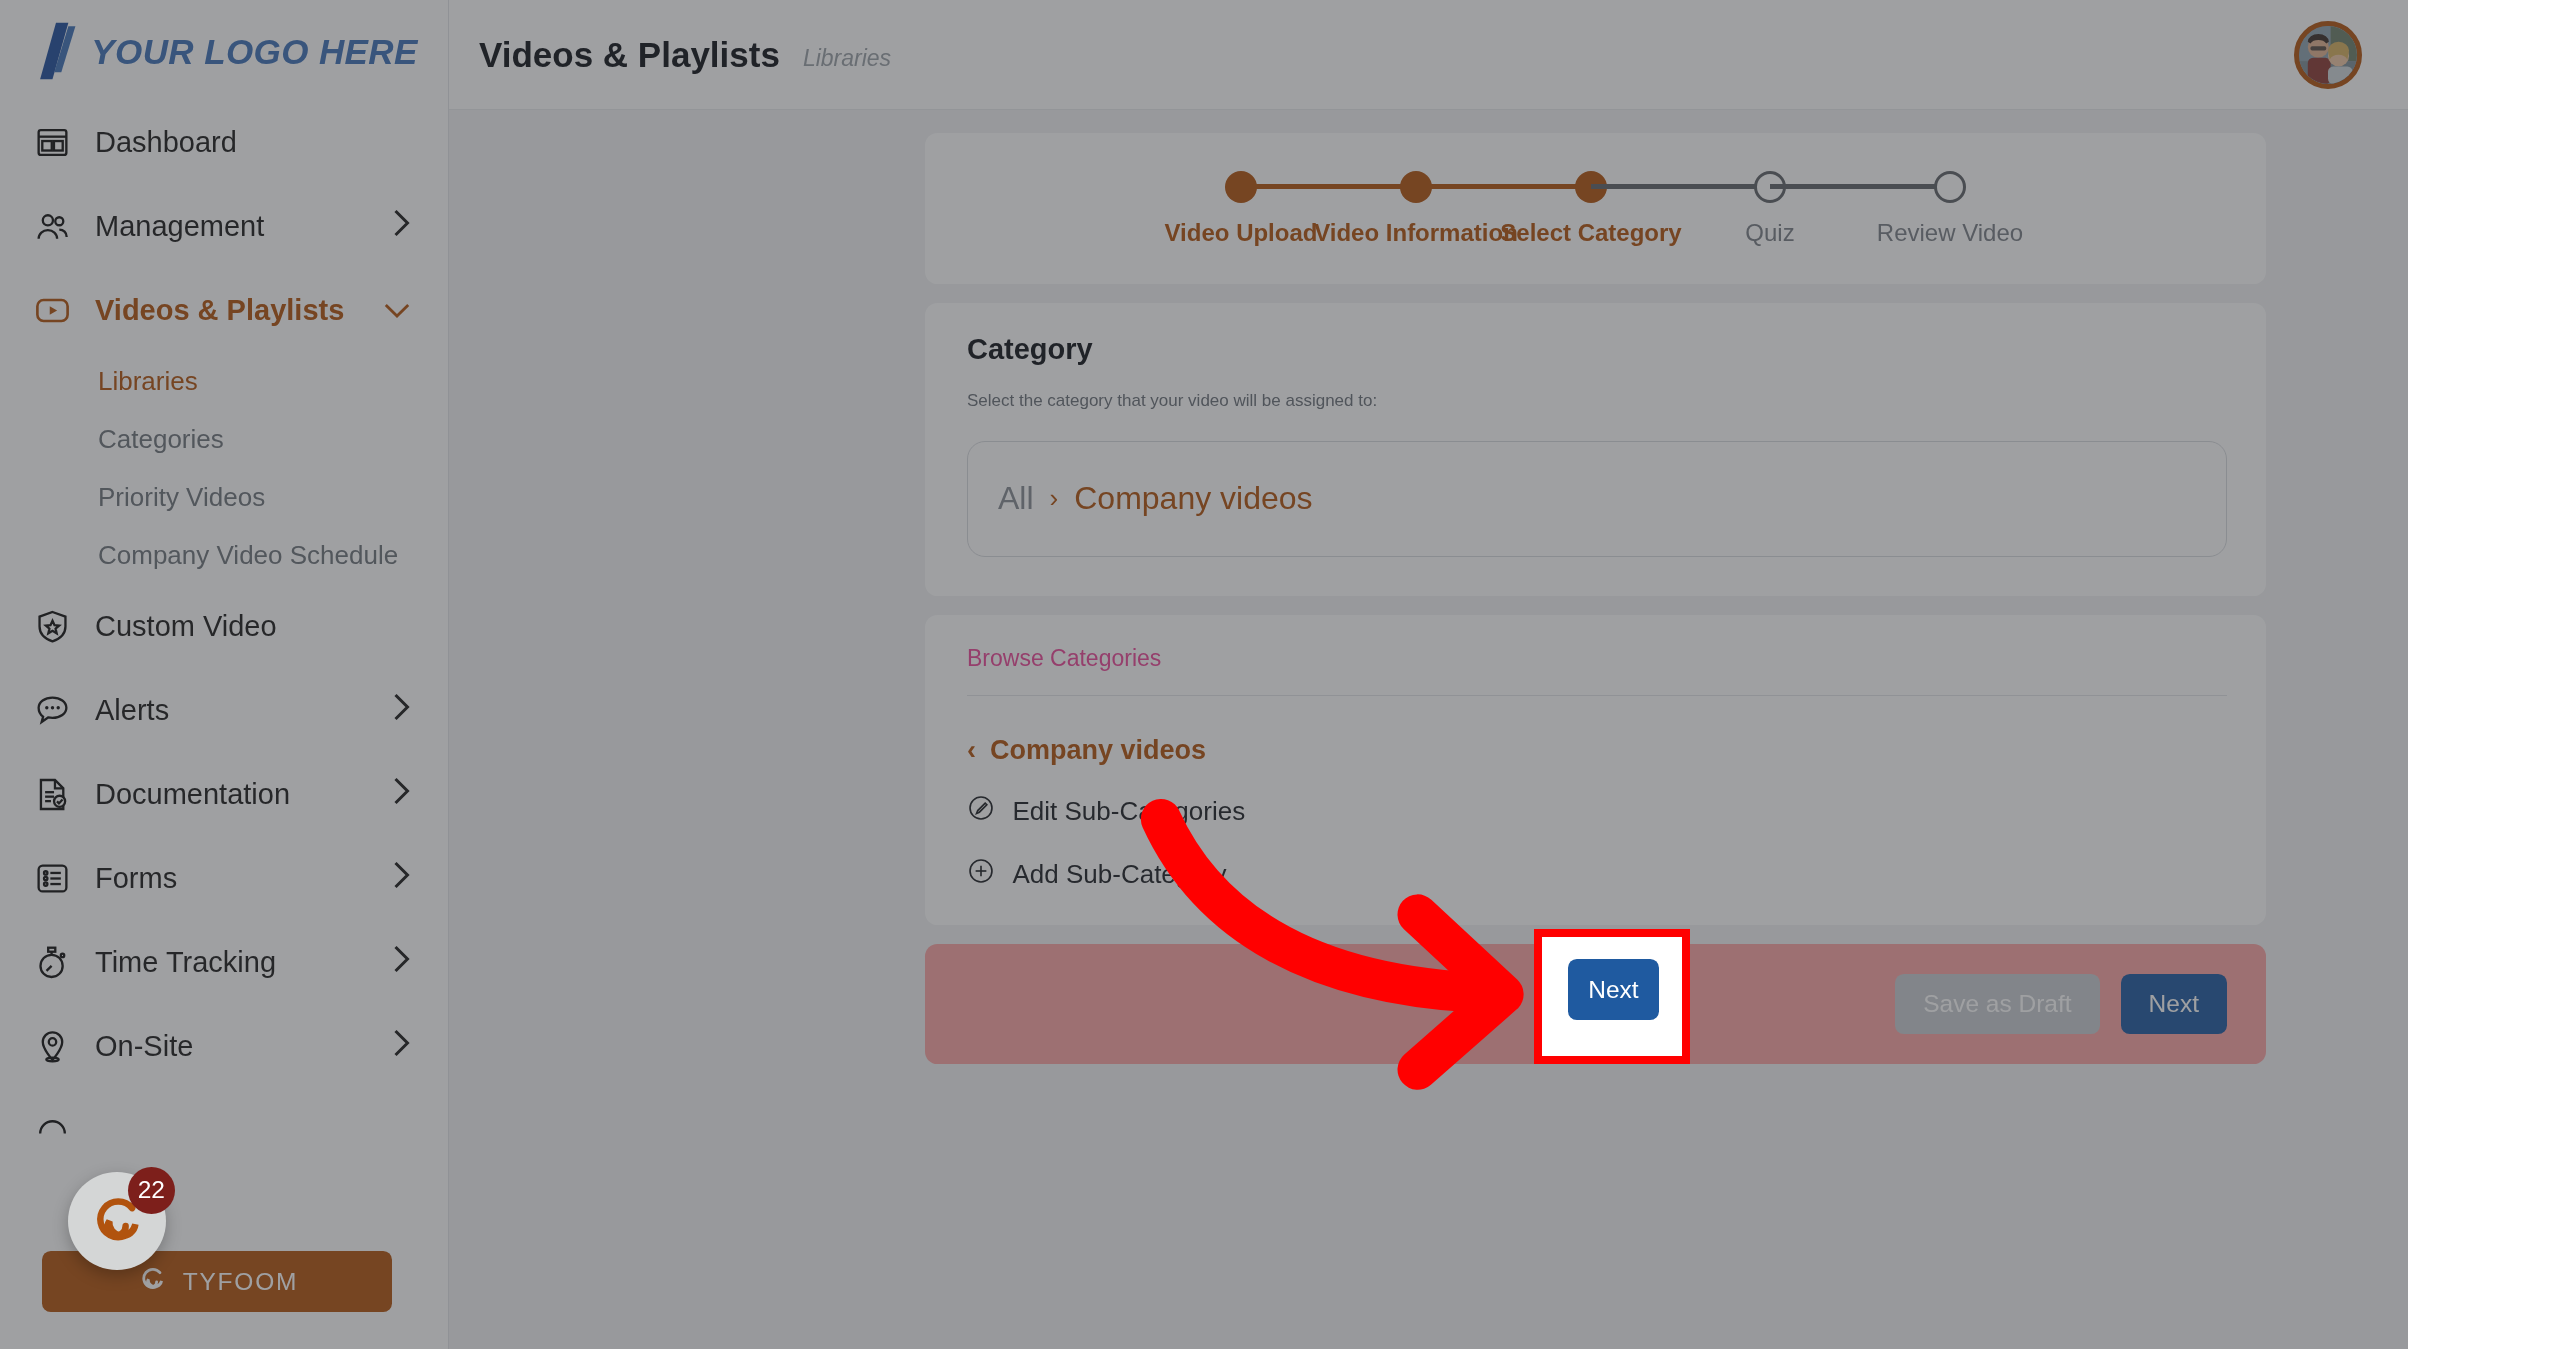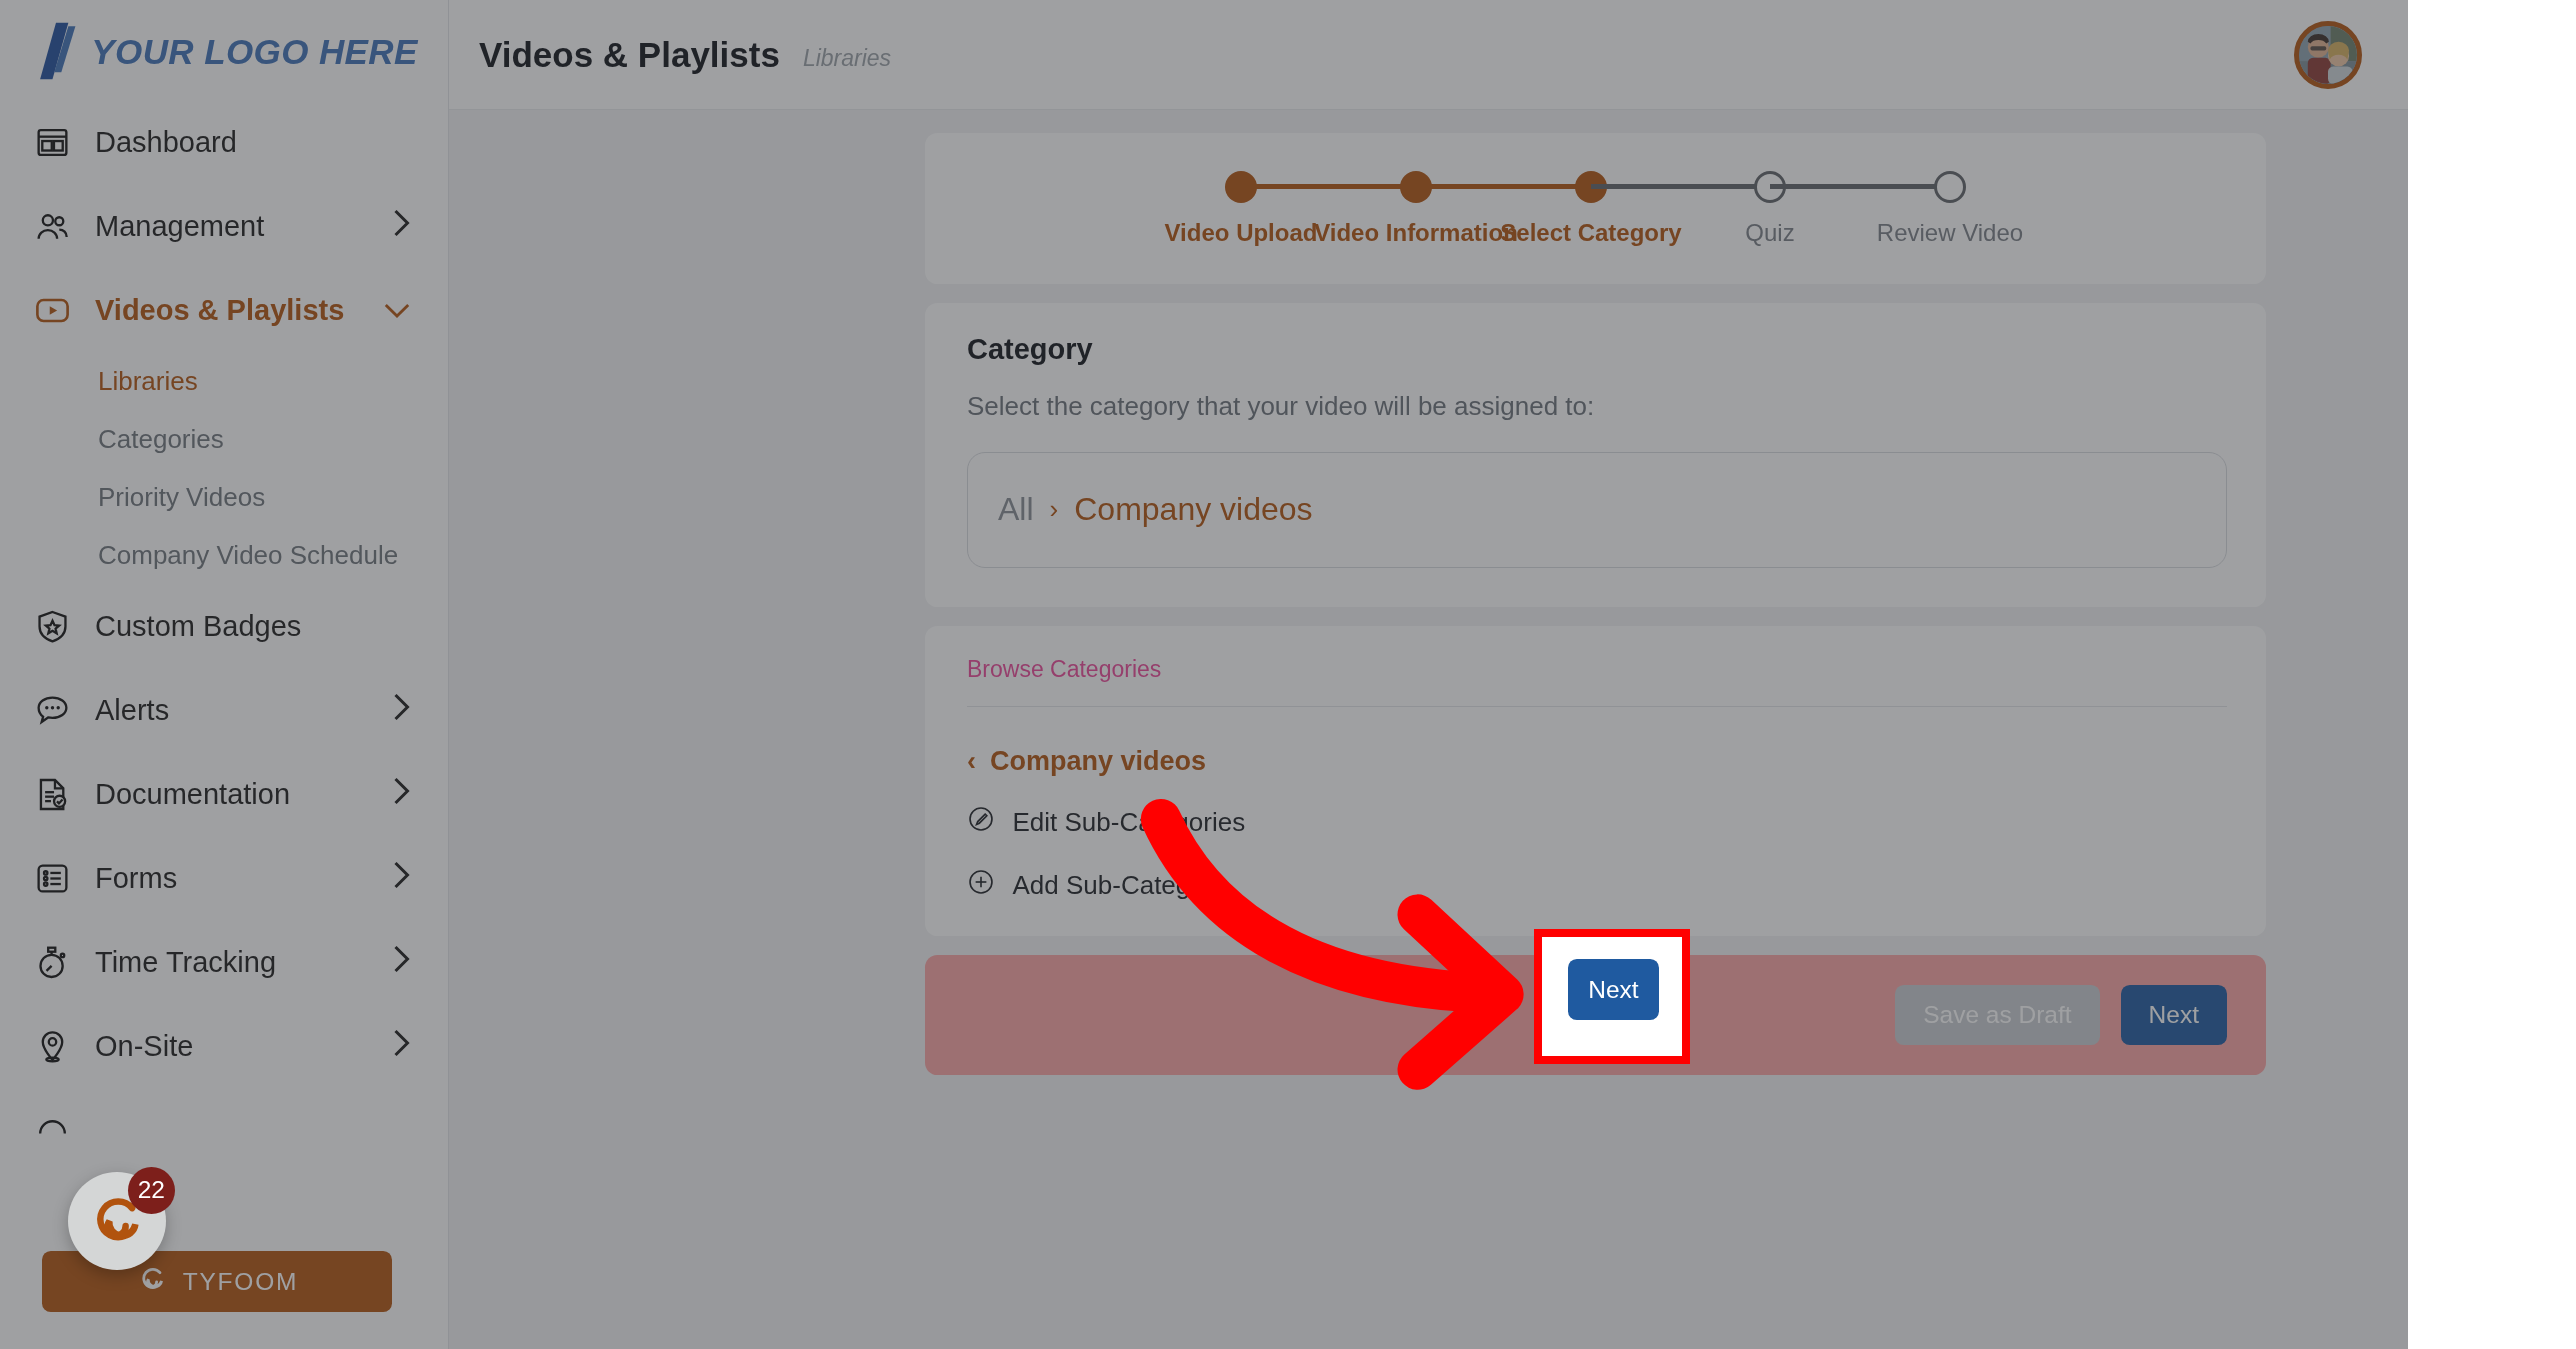--- a/index.html
+++ b/index.html
@@ -173,21 +173,21 @@
 
   
   .card {
     margin: 19px 142px 0 476px;
     background: #ffffff;
     border-radius: 12.3px;
     box-sizing: border-box;
   }
   .card-category { padding: 30px 39px 39px 42px; }
   .card-title { font-size: 29px; font-weight: 700; color: #10131a; }
-  .card-sub { margin-top: 24.5px; font-size: 26px; color: #6b7179; }
+  .card-sub { margin-top: 24.5px; font-size: 17px; color: #6b7179; }
   .cat-box {
     margin-top: 30px;
     height: 116px;
     border: 0.9px solid #d8dbdf;
     border-radius: 18px;
     display: flex;
     align-items: center;
     padding-left: 30px;
     box-sizing: border-box;
     cursor: pointer;
@@ -383,21 +383,21 @@
           <span>Company Video Schedule</span>
         </div>
 
         <div class="nav-item">
           <span class="ico">
             <svg width="37" height="37" viewBox="0 0 24 24" fill="none" stroke="#111" stroke-width="1.5">
               <path d="M12 2.6 L20.4 5.6 V12 c0 5-3.6 8-8.4 9.6C7.2 20 3.6 17 3.6 12 V5.6 Z"></path>
               <path d="M12 8.3 l1.3 2.8 3 .3-2.3 2 .7 3-2.7-1.6-2.7 1.6.7-3-2.3-2 3-.3z"></path>
             </svg>
           </span>
-          <span class="lbl">Custom Badges</span>
+          <span class="lbl">Custom Video</span>
           <span class="chev"></span>
         </div>
 
         <div class="nav-item">
           <span class="ico">
             <svg width="37" height="37" viewBox="0 0 24 24" fill="none" stroke="#111" stroke-width="1.5">
               <path d="M3 10.2c0-3.8 4-6.6 9-6.6s9 2.8 9 6.6-4 6.6-9 6.6c-1 0-2-.1-2.9-.3L5 19.4l.9-3.4C4.1 14.7 3 12.6 3 10.2Z"></path>
               <circle cx="8.3" cy="10.2" r="1.1" fill="#111" stroke="none"></circle>
               <circle cx="12" cy="10.2" r="1.1" fill="#111" stroke="none"></circle>
               <circle cx="15.7" cy="10.2" r="1.1" fill="#111" stroke="none"></circle>

